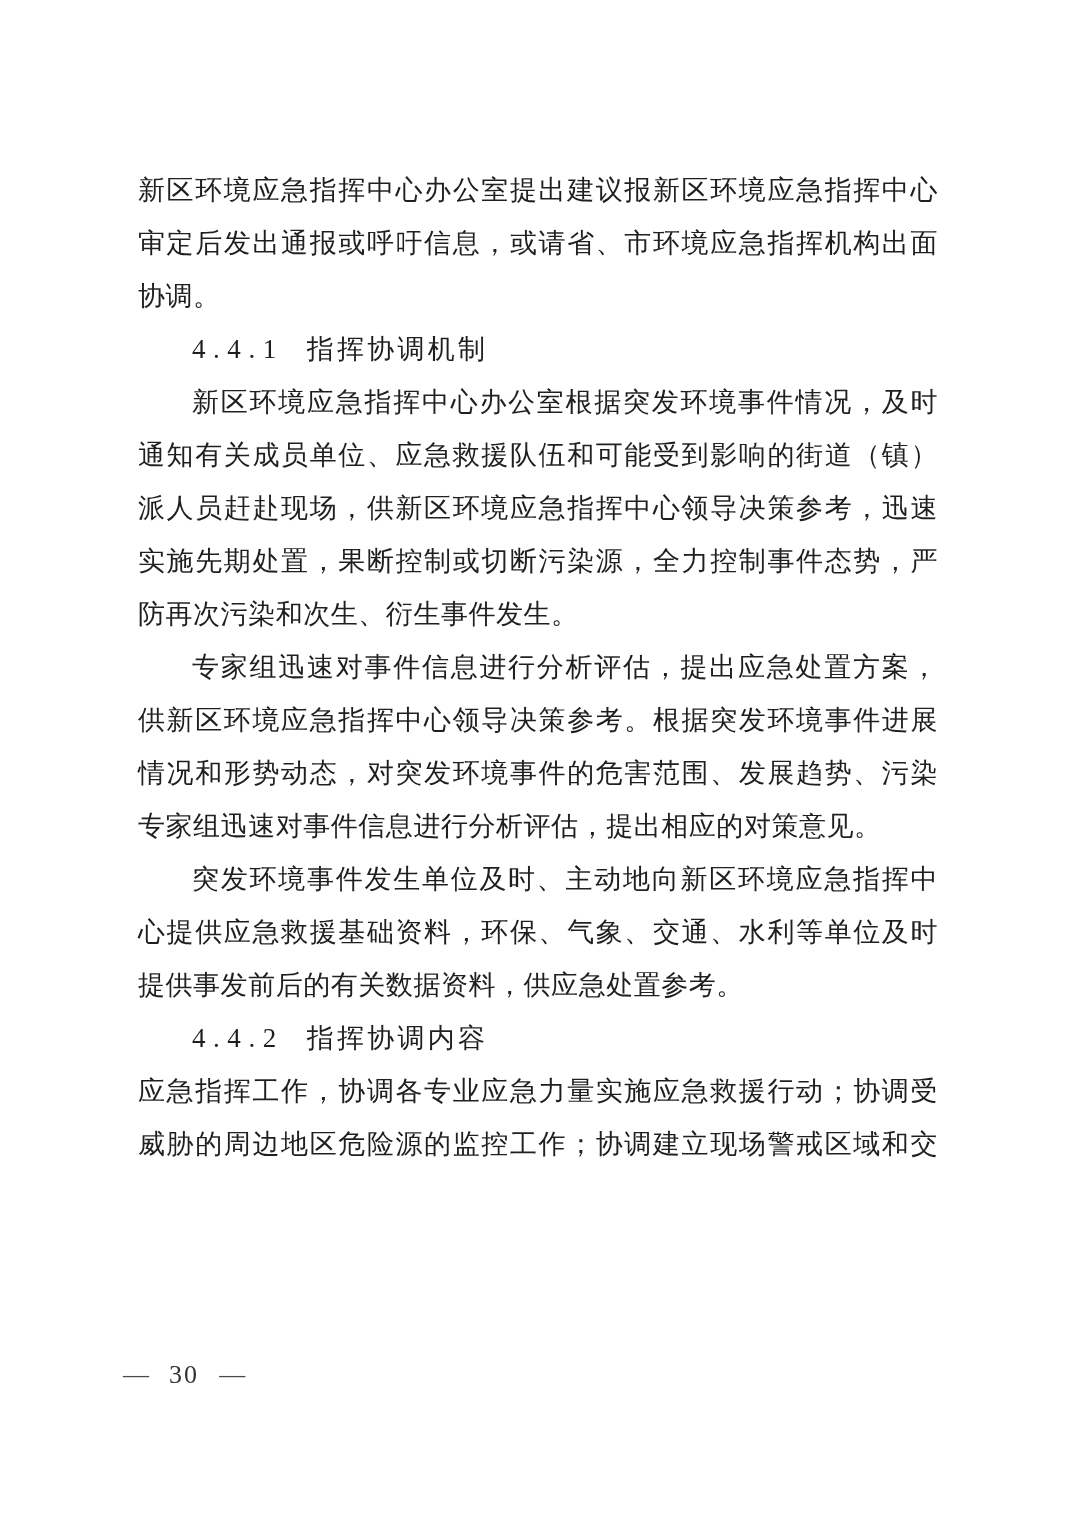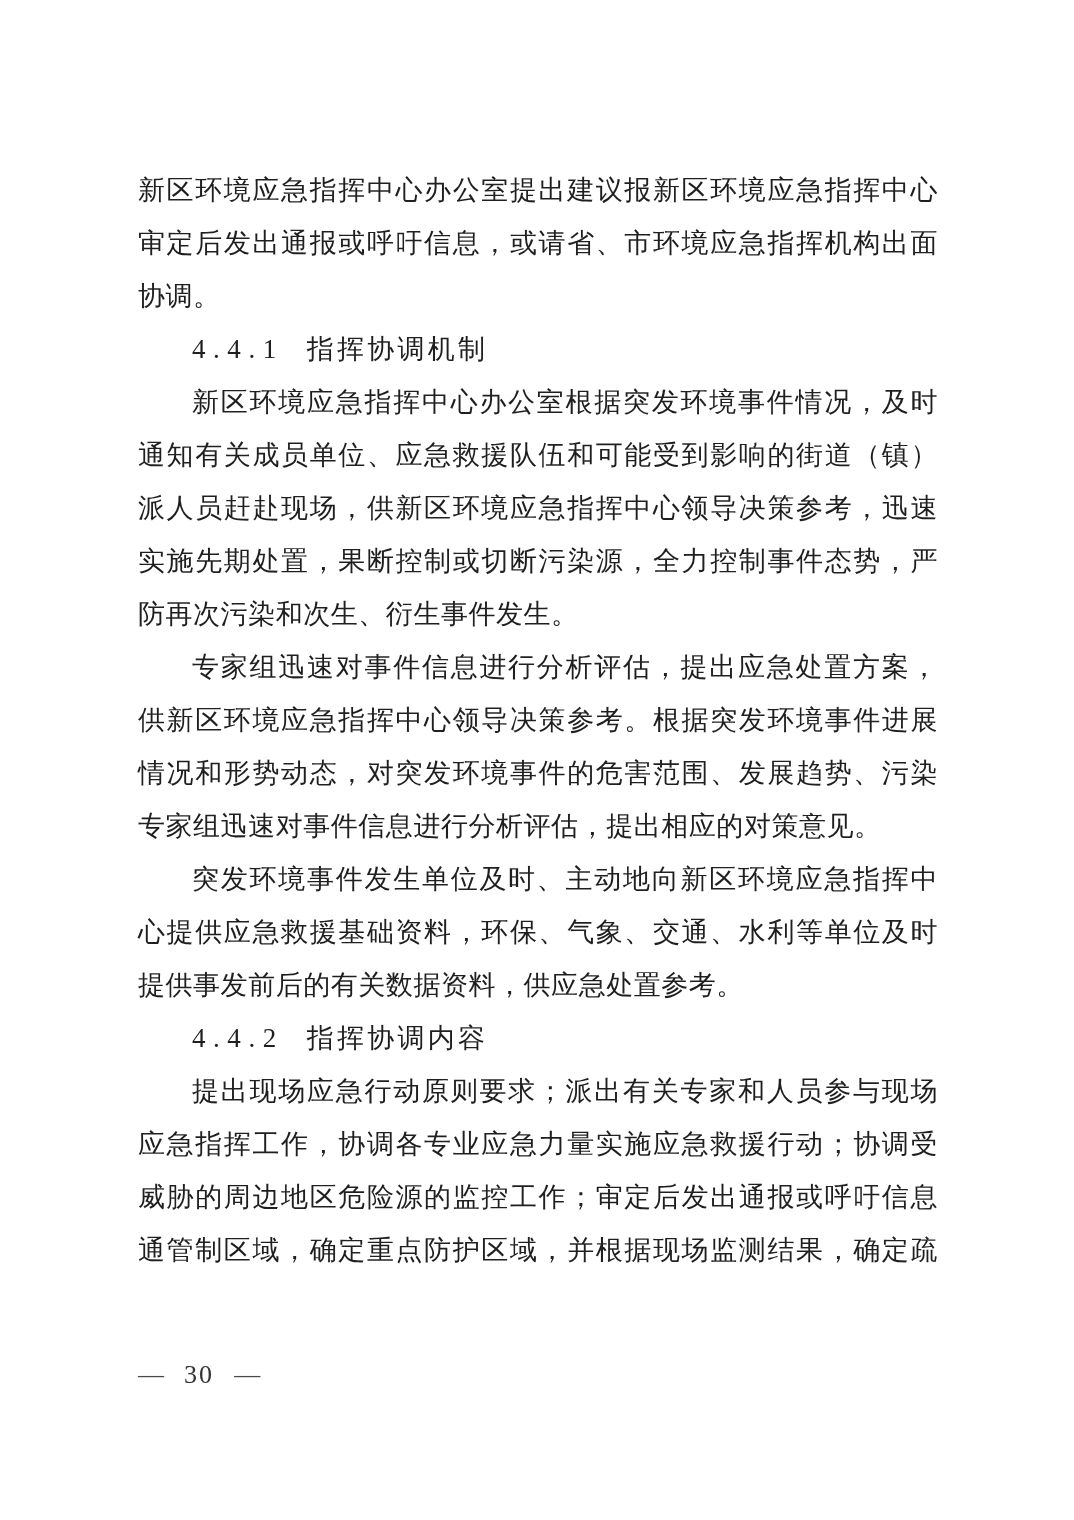--- a/index.html
+++ b/index.html
@@ -58,21 +58,21 @@
   .htitle {
     margin-left: 0.85em;
     letter-spacing: 0.12em;
   }
   .h-bold .htitle {
     font-weight: bold;
   }
   .footer {
     position: absolute;
     top: 1358px;
-    left: 138px;
+    left: 123px;
     font-size: 26px;
     line-height: 34px;
     color: #3a3a3a;
   }
   .footer .dash {
     color: #4a4a4a;
   }
   .footer .pagenum {
     margin: 0 20px;
     letter-spacing: 0.08em;
@@ -115,24 +115,22 @@
       <span class="line jl first">突发环境事件发生单位及时、主动地向新区环境应急指挥中</span>
       <span class="line jl">心提供应急救援基础资料，环保、气象、交通、水利等单位及时</span>
       <span class="line">提供事发前后的有关数据资料，供应急处置参考。</span>
     </p>
 
     <h3 class="heading">
       <span class="hnum">4.4.2</span><span class="htitle">指挥协调内容</span>
     </h3>
 
     <p class="para">
-      <span class="line jl first">提出现场应急行动原则要求；派出有关专家和人员参与现场</span>
       <span class="line jl">应急指挥工作，协调各专业应急力量实施应急救援行动；协调受</span>
-      <span class="line jl">威胁的周边地区危险源的监控工作；审定后发出通报或呼吁信息</span>
-      <span class="line jl">通管制区域，确定重点防护区域，并根据现场监测结果，确定疏</span>
+      <span class="line jl">威胁的周边地区危险源的监控工作；协调建立现场警戒区域和交</span>
     </p>
 
   </div>
 
   <div class="footer">
     <span class="dash">—</span><span class="pagenum">30</span><span class="dash">—</span>
   </div>
 </div>
 
 </body></html>

